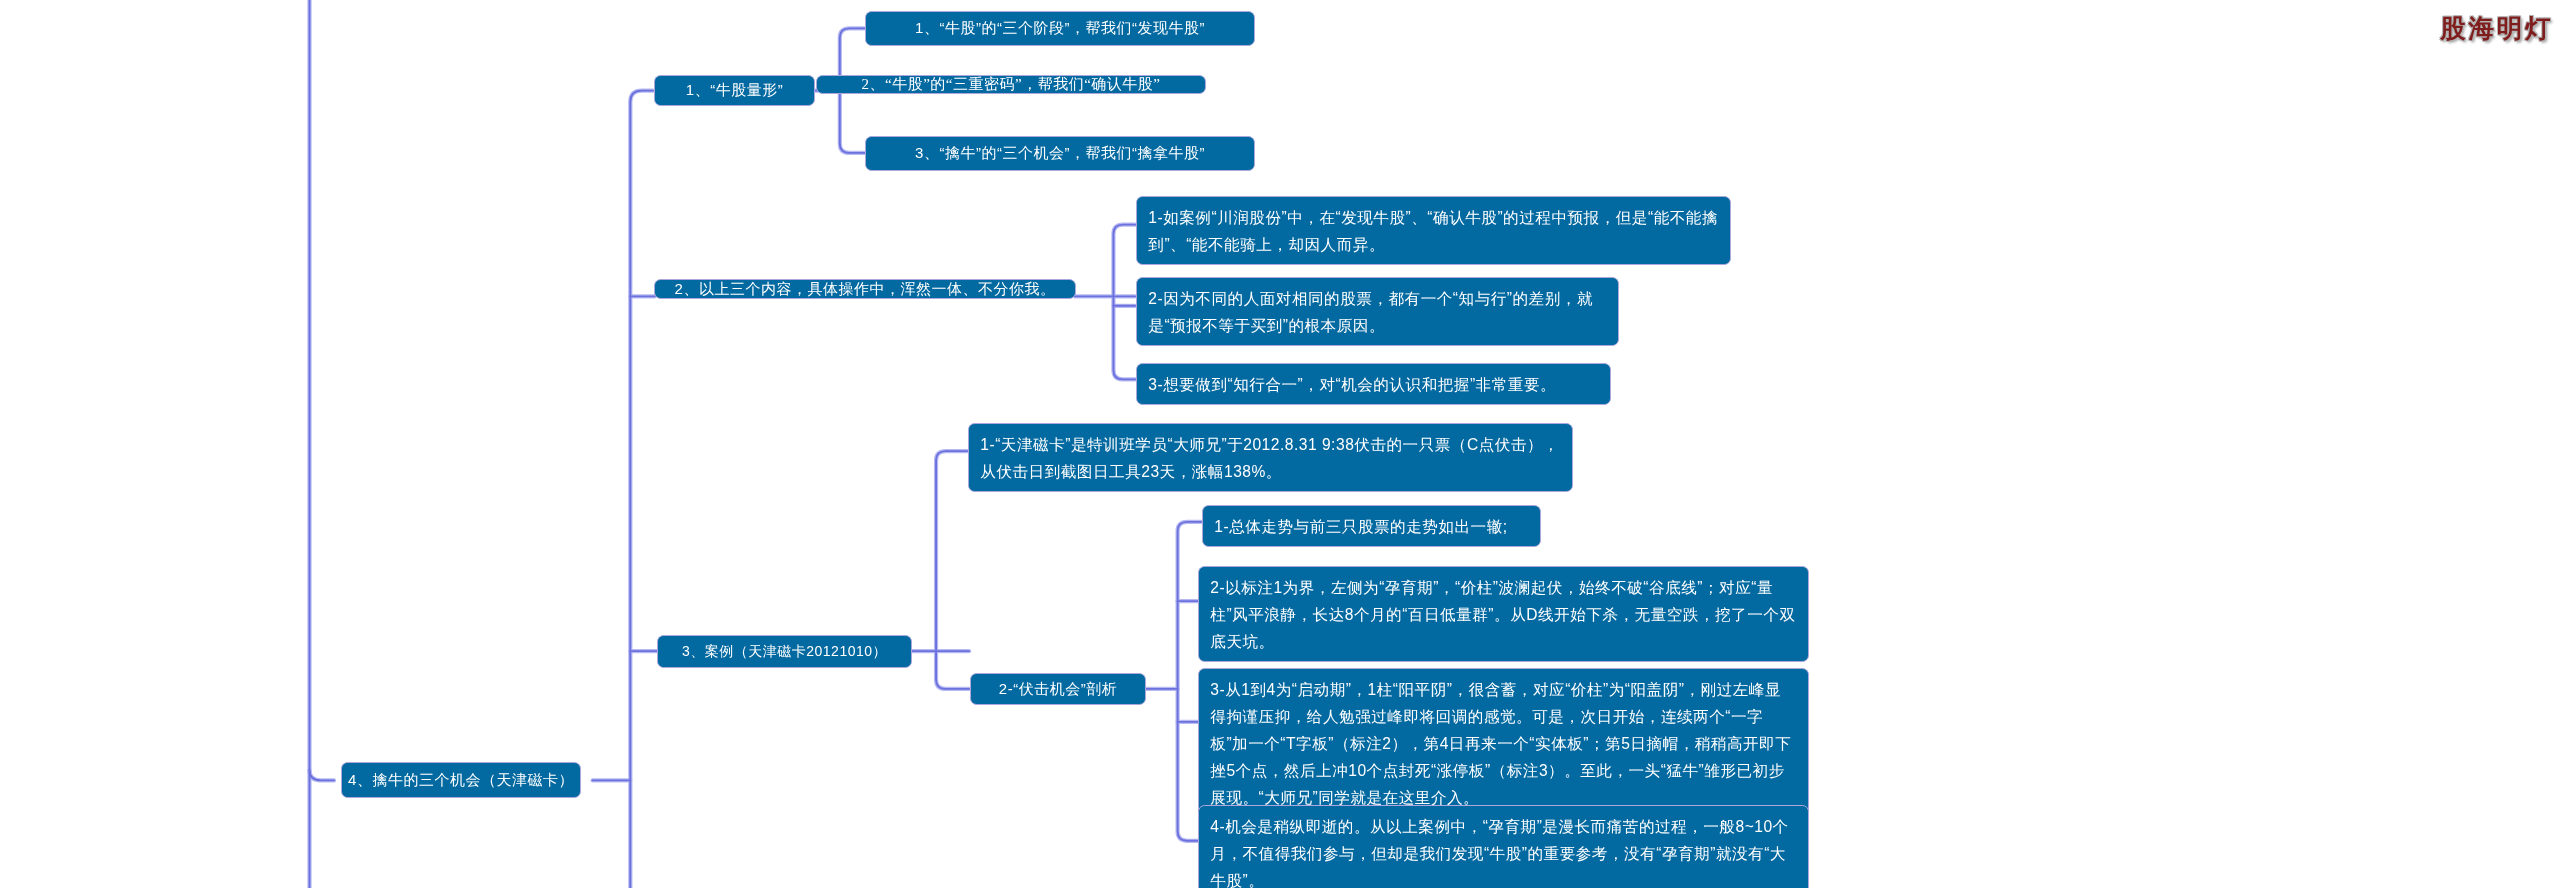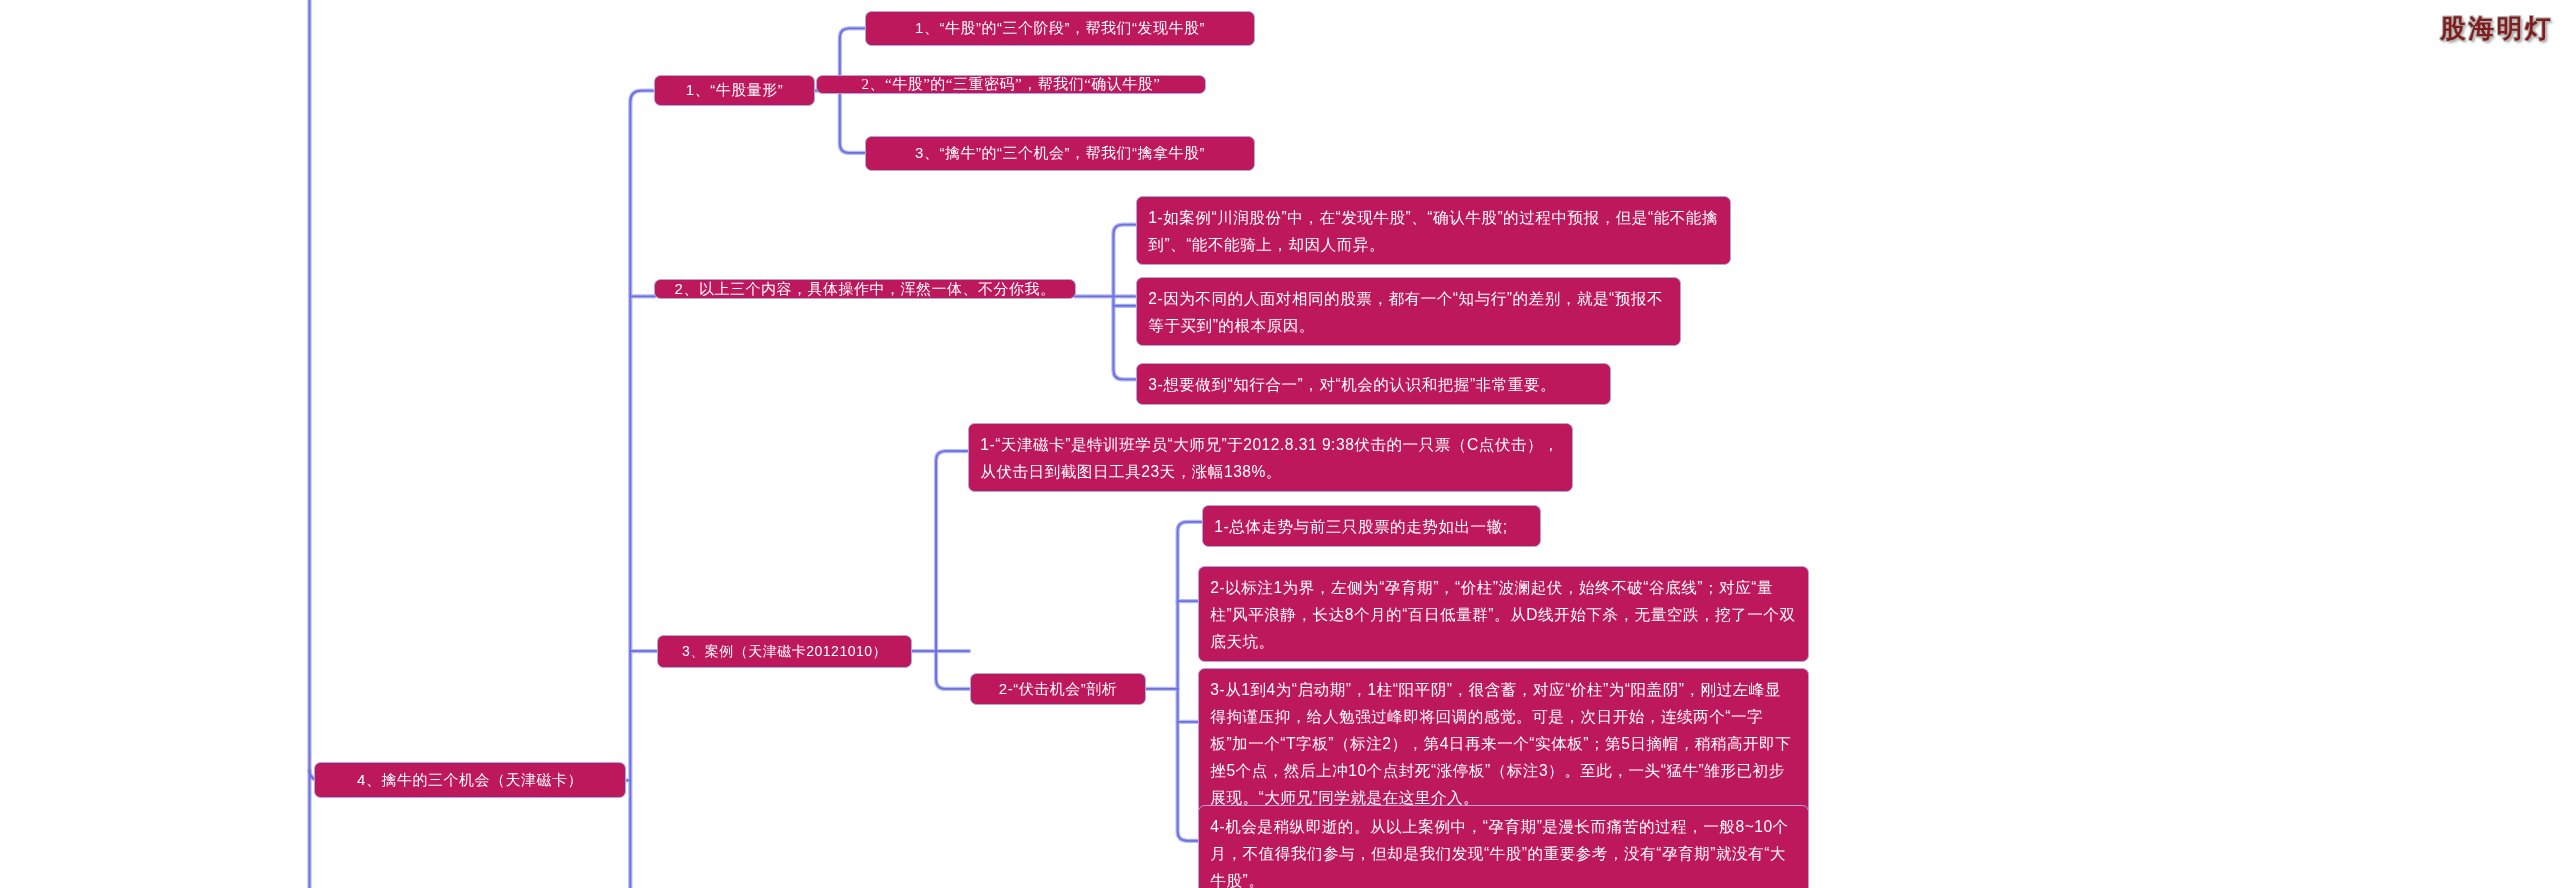--- a/index.html
+++ b/index.html
@@ -10,21 +10,21 @@
     overflow:hidden;
     font-family:"Liberation Sans","DejaVu Sans",sans-serif;
   }
   #wires{position:absolute;left:0;top:0;width:2576px;height:889px;}
   #wires path{fill:none;stroke-linecap:round;stroke-linejoin:round;}
   #wires g.halo path{stroke:#b7baf0;stroke-width:4.5px;}
   #wires g.main path{stroke:#6b70df;stroke-width:2px;}
   .node{
     position:absolute;
     box-sizing:border-box;
-    background:#be185d;
+    background:#0369a1;
     border:1.9px solid #aca8de;
     border-radius:6.6px;
     color:#ffffff;
   }
   .center{
     display:flex;align-items:center;justify-content:center;
     white-space:nowrap;text-align:center;
     font-size:15px;letter-spacing:0.5px;
   }
   .detail{
@@ -94,30 +94,30 @@
       <path d="M 965 690 H 1027"></path>
       <path d="M 1025 478 H 1002 Q 992 478 992 488 V 720 Q 992 730 1002 730 H 1027"></path>
 
       <path d="M 1213 730 H 1248"></path>
       <path d="M 1273 553 H 1258 Q 1248 553 1248 563 V 881 Q 1248 891 1258 891 H 1273"></path>
       <path d="M 1248 637 H 1273"></path>
       <path d="M 1248 765 H 1273"></path>
     </g>
   </svg>
 
-  <div class="node center" style="left:314px;top:762px;width:312px;height:36px;">4、擒牛的三个机会（天津磁卡）</div>
+  <div class="node center" style="left:341px;top:762px;width:240px;height:36px;">4、擒牛的三个机会（天津磁卡）</div>
 
   <div class="node center" style="left:654px;top:75px;width:161px;height:31px;">1、“牛股量形”</div>
   <div class="node center" style="left:865px;top:11.3px;width:390px;height:35px;">1、“牛股”的“三个阶段”，帮我们“发现牛股”</div>
   <div class="node center" style="left:816px;top:75px;width:390px;height:19px;font-family:Liberation Serif, serif;">2、“牛股”的“三重密码”，帮我们“确认牛股”</div>
   <div class="node center" style="left:865px;top:136px;width:390px;height:35px;">3、“擒牛”的“三个机会”，帮我们“擒拿牛股”</div>
 
   <div class="node center" style="left:654px;top:279px;width:422px;height:20px;">2、以上三个内容，具体操作中，浑然一体、不分你我。</div>
   <div class="node detail" style="left:1136px;top:196px;width:595px;min-height:58px;">1-如案例“川润股份”中，在“发现牛股”、“确认牛股”的过程中预报，但是“能不能擒到”、“能不能骑上，却因人而异。</div>
-  <div class="node detail" style="left:1136px;top:277px;width:545px;min-height:58px;">2-因为不同的人面对相同的股票，都有一个“知与行”的差别，就是“预报不等于买到”的根本原因。</div>
+  <div class="node detail" style="left:1136px;top:277px;width:483px;min-height:58px;">2-因为不同的人面对相同的股票，都有一个“知与行”的差别，就是“预报不等于买到”的根本原因。</div>
   <div class="node detail" style="left:1136px;top:363px;width:475px;min-height:32px;">3-想要做到“知行合一”，对“机会的认识和把握”非常重要。</div>
 
   <div class="node center" style="left:657px;top:635px;width:255px;height:33px;font-size:14px;">3、案例（天津磁卡20121010）</div>
   <div class="node detail" style="left:968px;top:423px;width:605px;min-height:57px;">1-“天津磁卡”是特训班学员“大师兄”于2012.8.31 9:38伏击的一只票（C点伏击），从伏击日到截图日工具23天，涨幅138%。</div>
   <div class="node center" style="left:970px;top:673px;width:176px;height:32px;">2-“伏击机会”剖析</div>
 
   <div class="node detail" style="left:1202px;top:505px;width:339px;min-height:35px;">1-总体走势与前三只股票的走势如出一辙;</div>
   <div class="node detail" style="left:1198px;top:566px;width:611px;min-height:72px;">2-以标注1为界，左侧为“孕育期”，“价柱”波澜起伏，始终不破“谷底线”；对应“量柱”风平浪静，长达8个月的“百日低量群”。从D线开始下杀，无量空跌，挖了一个双底天坑。</div>
   <div class="node detail" style="left:1198px;top:668px;width:611px;min-height:109px;">3-从1到4为“启动期”，1柱“阳平阴”，很含蓄，对应“价柱”为“阳盖阴”，刚过左峰显得拘谨压抑，给人勉强过峰即将回调的感觉。可是，次日开始，连续两个“一字板”加一个“T字板”（标注2），第4日再来一个“实体板”；第5日摘帽，稍稍高开即下挫5个点，然后上冲10个点封死“涨停板”（标注3）。至此，一头“猛牛”雏形已初步展现。“大师兄”同学就是在这里介入。</div>
   <div class="node detail" style="left:1198px;top:805px;width:611px;min-height:73px;">4-机会是稍纵即逝的。从以上案例中，“孕育期”是漫长而痛苦的过程，一般8~10个月，不值得我们参与，但却是我们发现“牛股”的重要参考，没有“孕育期”就没有“大牛股”。</div>

